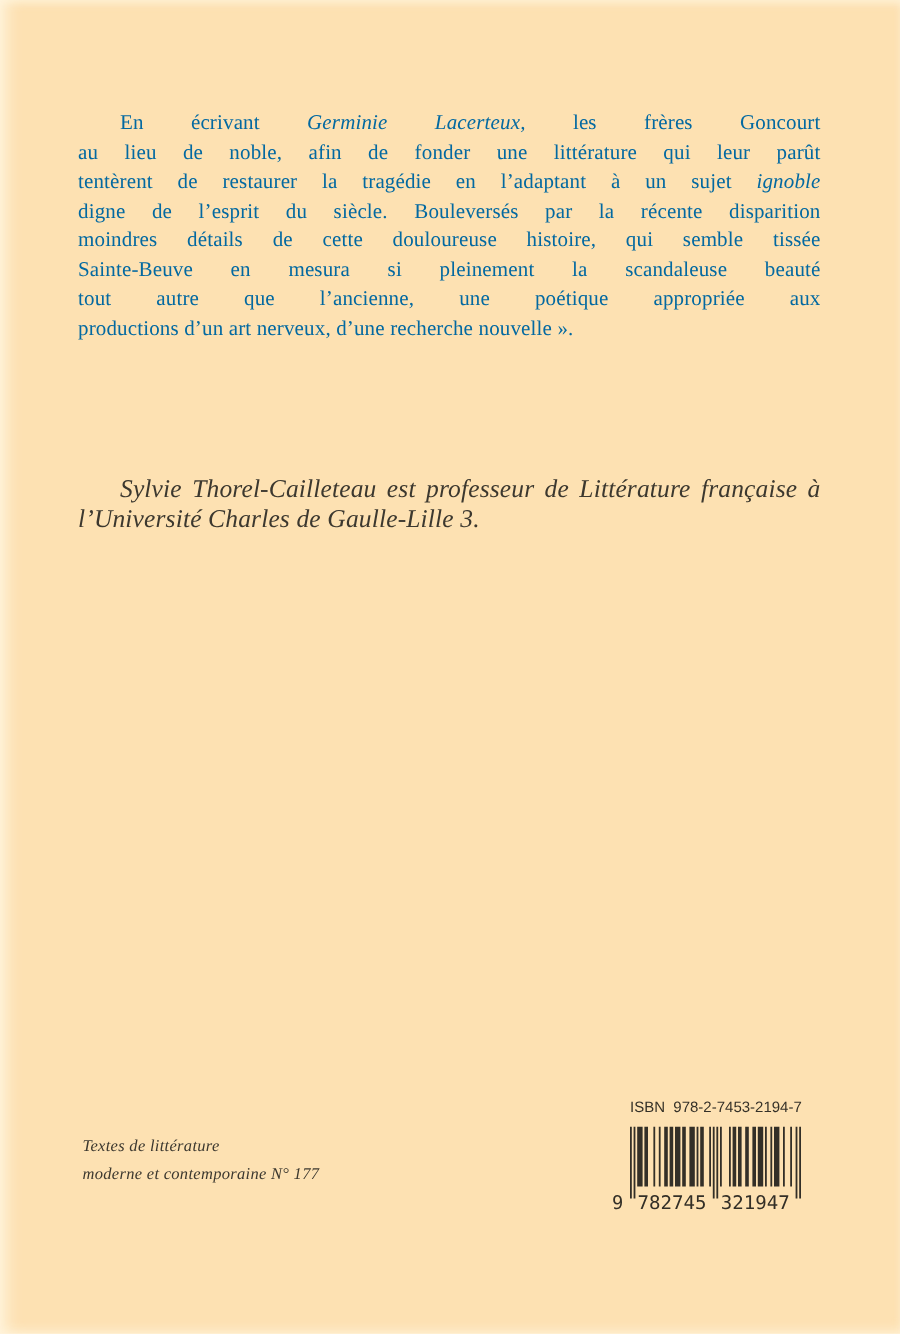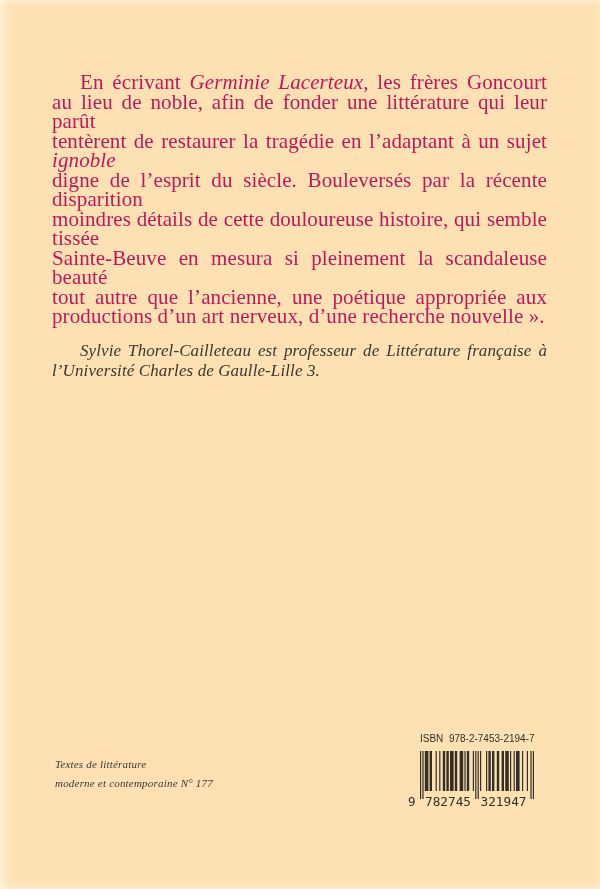--- a/index.html
+++ b/index.html
@@ -20,36 +20,36 @@
     pointer-events: none;
     box-shadow:
       inset 9px 0 10px -4px rgba(255,245,222,.85),
       inset 0 4px 6px -2px rgba(255,245,222,.75),
       inset 0 -5px 8px -3px rgba(255,243,216,.75);
   }
 
   .blurb {
     position: absolute;
     left: 52px; top: 73px; width: 495px;
-    font-size: 21px; line-height: 19.5px;
-    color: #be185d;
+    font-size: 14px; line-height: 19.5px;
+    color: #0369a1;
     letter-spacing: 0.1px;
   }
   .blurb .line, .bio .line {
     text-align: justify;
     text-align-last: justify;
     text-justify: inter-word;
   }
   .blurb .line.first, .bio .line.first { text-indent: 28px; }
   .blurb .line.last, .bio .line.last { text-align-last: left; }
   .it { font-style: italic; }
 
   .bio {
     position: absolute;
-    left: 52px; top: 341px; width: 495px;
+    left: 52px; top: 316px; width: 495px;
     font-size: 17px; line-height: 19.5px;
     font-style: italic;
     color: #3c382f;
     letter-spacing: 0.1px;
   }
 
   .series {
     position: absolute;
     left: 55px; top: 755px;
     font-size: 11px; line-height: 18.5px;

